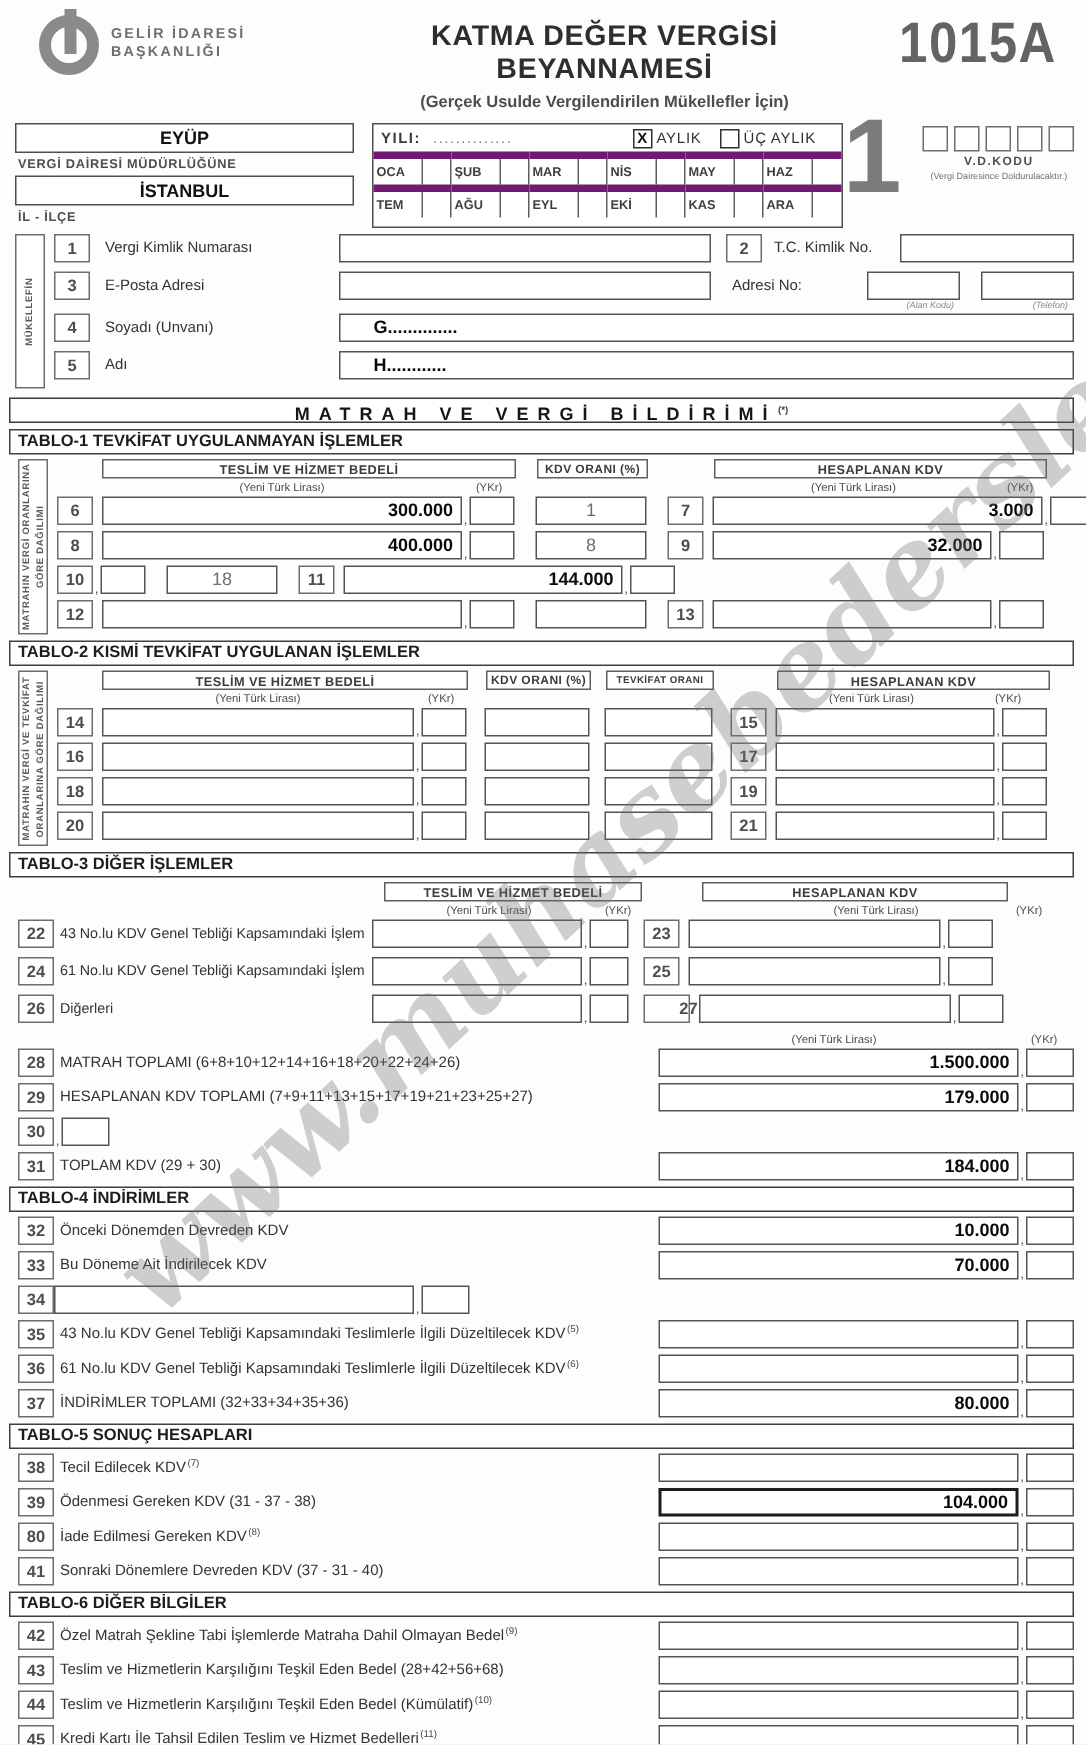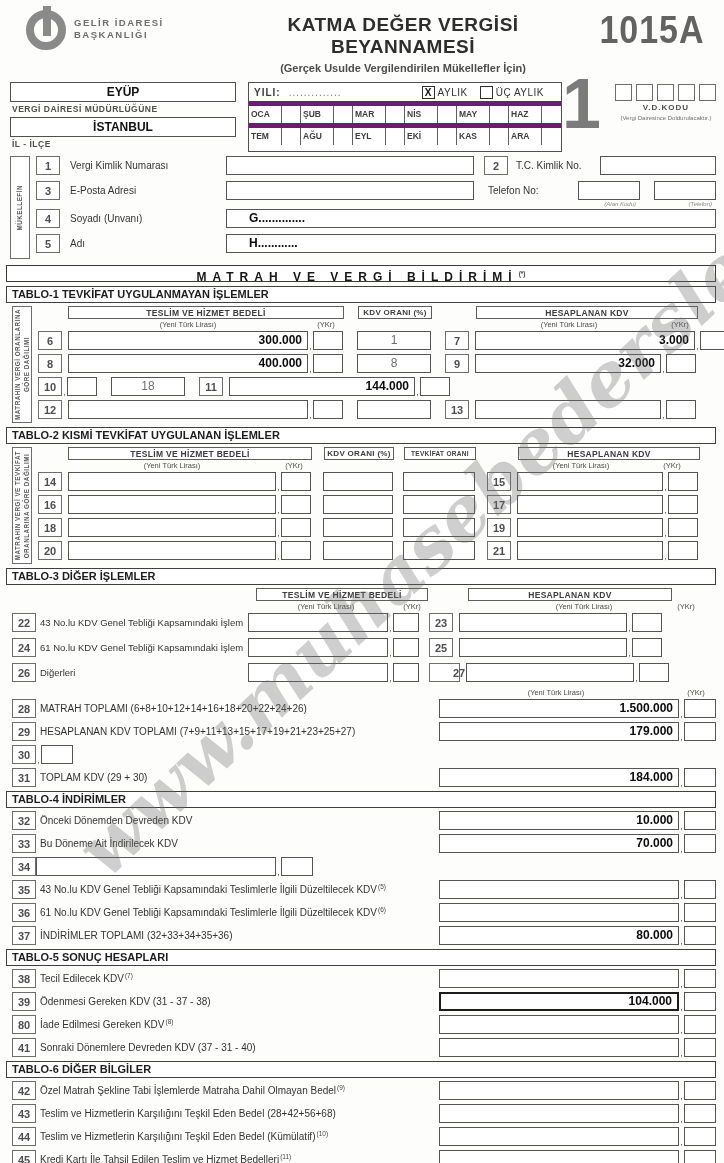--- a/index.html
+++ b/index.html
@@ -215,21 +215,21 @@
         <span class="tlabel" style="width:156px; padding-left:10px;">Vergi Kimlik Numarası</span>
         <span class="vbox" style="width:248px;"></span>
         <span class="numbox" style="margin-left:10px;">2</span>
         <span class="tlabel" style="width:84px; padding-left:8px;">T.C. Kimlik No.</span>
         <span class="vbox" style="flex:1;"></span>
       </div>
       <div class="trow">
         <span class="numbox">3</span>
         <span class="tlabel" style="width:156px; padding-left:10px;">E-Posta Adresi</span>
         <span class="vbox" style="width:248px;"></span>
-        <span class="tlabel" style="width:90px; padding-left:14px;">Telefon No:</span>
+        <span class="tlabel" style="width:90px; padding-left:14px;">Adresi No:</span>
         <span class="hintwrap">
             <span class="vbox" style="width:62px; display:block;"></span>
           <span class="hint">(Alan Kodu)</span>
           </span>
         <span class="hintwrap" style="margin-left:14px; flex:1;">
             <span class="vbox" style="display:block; width:auto;"></span>
           <span class="hint">(Telefon)</span>
           </span>
       </div>
       <div class="trow" style="margin-top:9px;">

